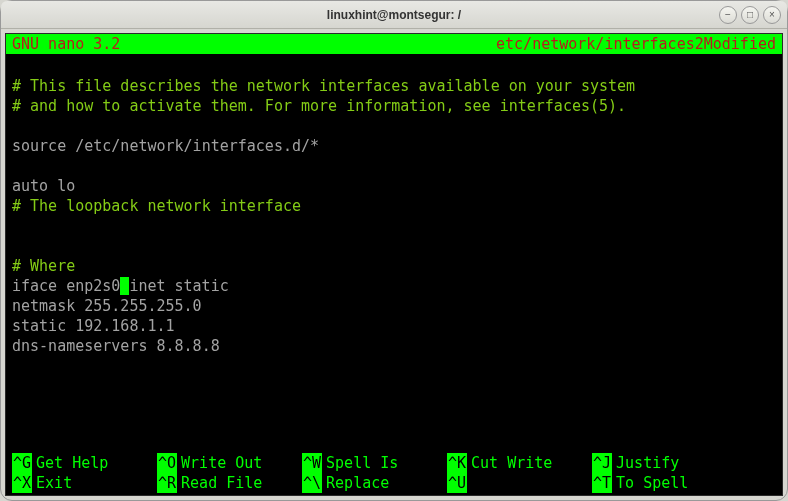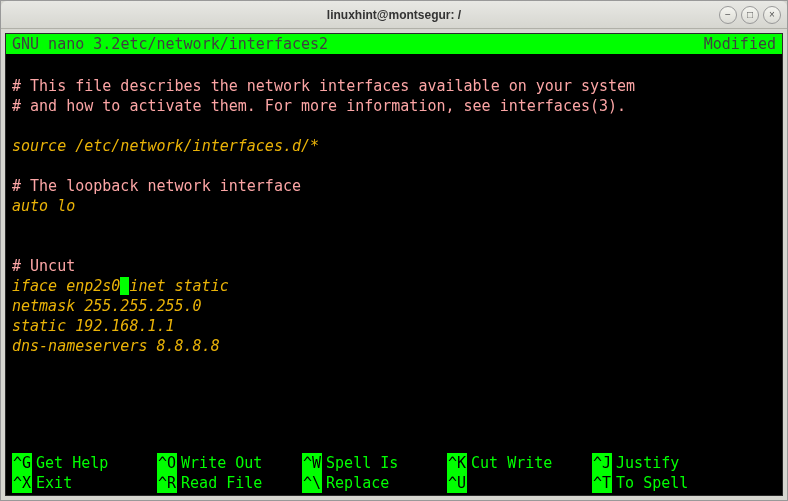--- a/index.html
+++ b/index.html
@@ -7,21 +7,21 @@
       width: 788px;
       height: 501px;
       background: #d6d6d0;
       font-family: sans-serif;
       overflow: hidden;
     }
     .window {
       width: 100%;
       height: 100%;
       border: 1px solid #999;
-      border-radius: 0;
+      border-radius: 12px;
       background: #d6d6d0;
       display: flex;
       flex-direction: column;
     }
     .titlebar {
       height: 28px;
       background: linear-gradient(#e8e8e4, #d6d6d0);
       display: flex;
       align-items: center;
       justify-content: center;
@@ -59,36 +59,36 @@
       margin: 4px;
       border: 1px solid #2a2a2a;
       font-family: "DejaVu Sans Mono", "Courier New", monospace;
       font-size: 15px;
       line-height: 20px;
       overflow: hidden;
       position: relative;
     }
     .nano-header {
       background: #00ff00;
-      color: #404040;
+      color: #b91c1c;
       display: flex;
       padding: 0 6px;
       height: 20px;
       align-items: center;
       font-weight: normal;
     }
     .nano-header .left { flex: 0 0 auto; }
-    .nano-header .center { flex: 1; text-align: left; }
-    .nano-header .right { flex: 0 0 auto; margin-left: 8px; }
+    .nano-header .center { flex: 1; text-align: right; }
+    .nano-header .right { flex: 0 0 auto; }
     .editor-body {
       padding: 2px 6px 0 6px;
     }
     .line { white-space: pre; height: 20px; }
-    .cyan { color: #fca5a5; }
-    .green { color: #eab308; font-style: italic; }
+    .cyan { color: #84cc16; }
+    .green { color: #a3a3a3; }
     .cursor {
       background: #00ff00;
       color: #000;
       display: inline-block;
       width: 9px;
       height: 18px;
       vertical-align: text-bottom;
     }
     .nano-footer {
       position: absolute;
@@ -129,29 +129,29 @@
   <div class="terminal">
     <div class="nano-header">
       <span class="left">GNU nano 3.2</span>
       <span class="center">etc/network/interfaces2</span>
       <span class="right">Modified</span>
     </div>
 
     <div class="editor-body">
       <div class="line">&nbsp;</div>
       <div class="line cyan"># This file describes the network interfaces available on your system</div>
-      <div class="line cyan"># and how to activate them. For more information, see interfaces(3).</div>
+      <div class="line cyan"># and how to activate them. For more information, see interfaces(5).</div>
       <div class="line">&nbsp;</div>
       <div class="line green">source /etc/network/interfaces.d/*</div>
       <div class="line">&nbsp;</div>
+      <div class="line green">auto lo</div>
       <div class="line cyan"># The loopback network interface</div>
-      <div class="line green">auto lo</div>
-      <div class="line">&nbsp;</div>
-      <div class="line">&nbsp;</div>
-      <div class="line cyan"># Uncut</div>
+      <div class="line">&nbsp;</div>
+      <div class="line">&nbsp;</div>
+      <div class="line cyan"># Where</div>
       <div class="line green"><span>iface enp2s0</span><span class="cursor"></span><span>inet static</span></div>
       <div class="line green">netmask 255.255.255.0</div>
       <div class="line green">static 192.168.1.1</div>
       <div class="line green">dns-nameservers 8.8.8.8</div>
     </div>
 
     <div class="nano-footer">
       <div class="footer-row">
         <div class="footer-item">
             <span class="key">^G</span>

